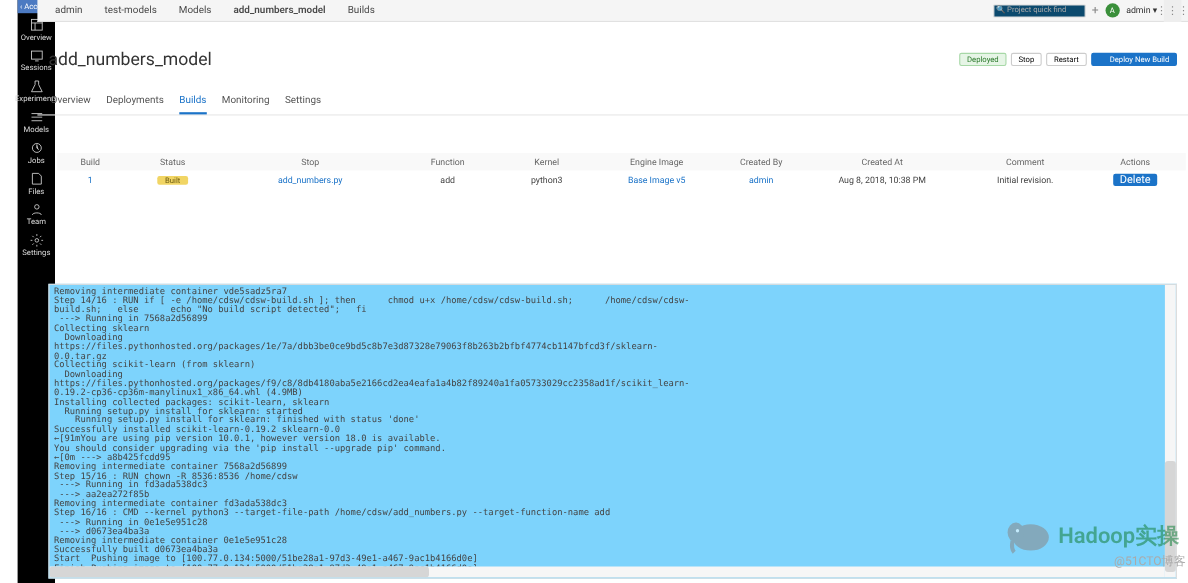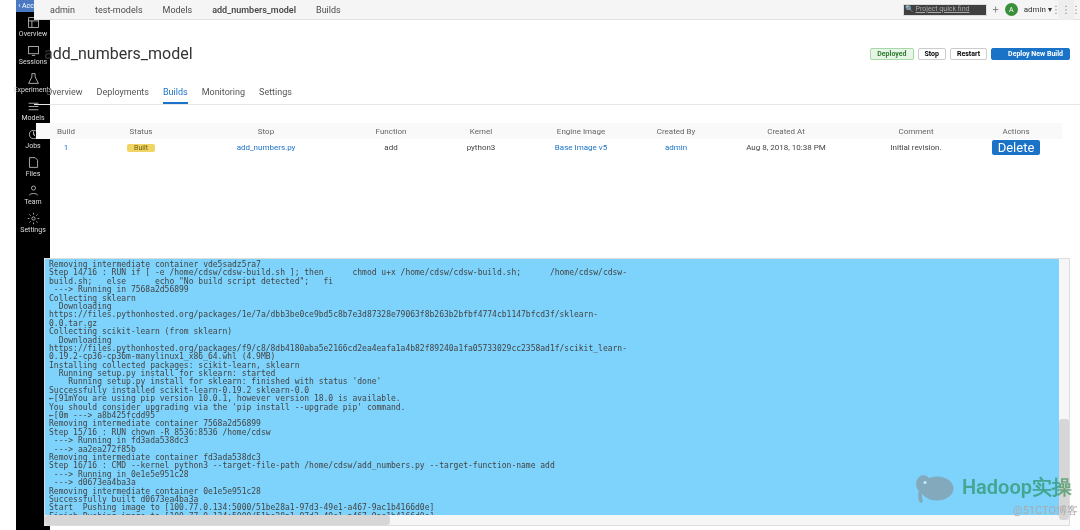--- a/index.html
+++ b/index.html
@@ -6,42 +6,42 @@
 body { width: 1080px; height: 530px; overflow: hidden; background: #fff; }
 .sidebar { position: absolute; left: 16px; top: 0; width: 34px; height: 530px; background: #000000; display: flex; flex-direction: column; align-items: center; color: #bbb; }
 .side-account { width: 100%; background: #4c7ac2; color: #fff; font-size: 7px; height: 12px; display: flex; align-items: center; justify-content: center; }
 .side-item { width: 100%; display: flex; flex-direction: column; align-items: center; padding: 4px 0 2px 0; cursor: pointer; font-size: 7px; color: #ddd; }
 .side-item svg { width: 13px; height: 13px; fill: #ccc; margin-bottom: 1px; }
 .main { position: absolute; left: 34px; top: 0; right: 0; height: 530px; display: flex; flex-direction: column; gap: 16px; }
 .topbar { height: 20px; background: #f5f5f5; border-bottom: 1px solid #e1e1e1; display: flex; align-items: center; padding: 0 6px; font-size: 9px; }
 .crumb { padding: 0 10px; color: #4a4a4a; cursor: pointer; }
 .crumb.active { font-weight: 600; }
 .top-right { margin-left: auto; display: flex; align-items: center; gap: 6px; }
-.search { width: 84px; height: 12px; border: 1px solid #ddd; border-radius: 1px; font-size: 7px; padding: 0 4px 0 12px; color: #aaa; background: #404040; position: relative; text-decoration: underline; }
+.search { width: 84px; height: 12px; border: 1px solid #ddd; border-radius: 1px; font-size: 7px; padding: 0 4px 0 12px; color: #aaa; background: #0c4a6e; position: relative; }
 .search::before { content: "\1F50D"; position: absolute; left: 2px; top: 0; font-size: 7px; color: #aaa; }
 .plus { font-size: 11px; color: #888; cursor: pointer; }
 .avatar { width: 13px; height: 13px; border-radius: 50%; background: #3a8f3a; color: #fff; font-size: 7px; display: flex; align-items: center; justify-content: center; }
 .user-label { font-size: 8px; color: #333; }
 .apps-icon { width: 16px; height: 20px; background: #eee; display: flex; align-items: center; justify-content: center; font-size: 10px; color: #888; }
 .page-header { padding: 8px 10px 0 10px; display: flex; align-items: center; }
 .page-title { font-size: 16px; font-weight: 400; color: #333; }
 .header-actions { margin-left: auto; display: flex; gap: 4px; }
-.btn-pill { border: 1px solid #ccc; border-radius: 2px; padding: 1px 6px; font-size: 7px; cursor: pointer; background: #fff; font-weight: bold; }
+.btn-pill { border: 1px solid #ccc; border-radius: 2px; padding: 1px 6px; font-size: 7px; cursor: pointer; background: #fff; }
 .btn-deployed { background: #e6f5e6; border-color: #a7d8a7; color: #2c7a2c; }
 .btn-primary { background: #1b73c8; border-color: #1b73c8; color: #fff; padding-left: 16px; }
 .subtabs { display: flex; gap: 14px; padding: 8px 12px 0 12px; border-bottom: 1px solid #e7e7e7; font-size: 9px; }
 .subtab { padding-bottom: 5px; color: #555; cursor: pointer; }
 .subtab.active { color: #1b73c8; border-bottom: 2px solid #1b73c8; }
-.table { width: calc(100% - 20px); margin: 2px; font-size: 8px; }
+.table { width: calc(100% - 20px); margin: 18px; font-size: 8px; }
 .thead, .trow { display: grid; grid-template-columns: 60px 90px 160px 90px 90px 110px 80px 140px 120px 80px; align-items: center; }
 .thead { background: #f9f9f9; color: #666; height: 16px; text-align: center; }
 .trow { height: 16px; text-align: center; color: #444; }
 .badge-built { background: #f1d564; color: #6a5a10; padding: 0 7px; border-radius: 2px; font-size: 7px; display: inline-block; }
 .link { color: #1b73c8; cursor: pointer; }
-.btn-delete { background: #1b73c8; color: #fff; padding: 0 6px; border-radius: 2px; font-size: 13px; display: inline-block; cursor: pointer; }
+.btn-delete { background: #1b73c8; color: #fff; padding: 0 6px; border-radius: 2px; font-size: 10px; display: inline-block; cursor: pointer; }
 .log-wrap { position: relative; margin: 0 10px 4px 10px; border: 1px solid #ddd; background: #7dd3fc; height: 268px; overflow: hidden; }
 .log-scroll { position: absolute; right: 0; top: 0; width: 10px; height: 100%; background: #f6f6f6; }
 .log-thumb { position: absolute; top: 60%; width: 10px; height: 38%; background: #d6d6d6; border-radius: 3px; }
 .log-hbar { position: absolute; bottom: 0; left: 0; right: 10px; height: 10px; background: #f6f6f6; }
 .log-hthumb { position: absolute; left: 0; width: 34%; height: 10px; background: #d6d6d6; border-radius: 3px; }
 .log { position: absolute; inset: 0 10px 10px 0; font-family: Menlo, Consolas, monospace; font-size: 8px; line-height: 1.05; color: #444; white-space: pre; padding: 2px 4px; overflow: hidden; }
 .watermark { position: absolute; right: 8px; bottom: 24px; display: flex; align-items: center; opacity: 0.55; }
 .wm-icon { width: 48px; height: 38px; }
 .wm-text { font-size: 20px; font-weight: 600; color: #15803d; margin-left: 4px; }
 .blog-tag { position: absolute; right: 2px; bottom: 12px; font-size: 11px; color: #aaa; }

